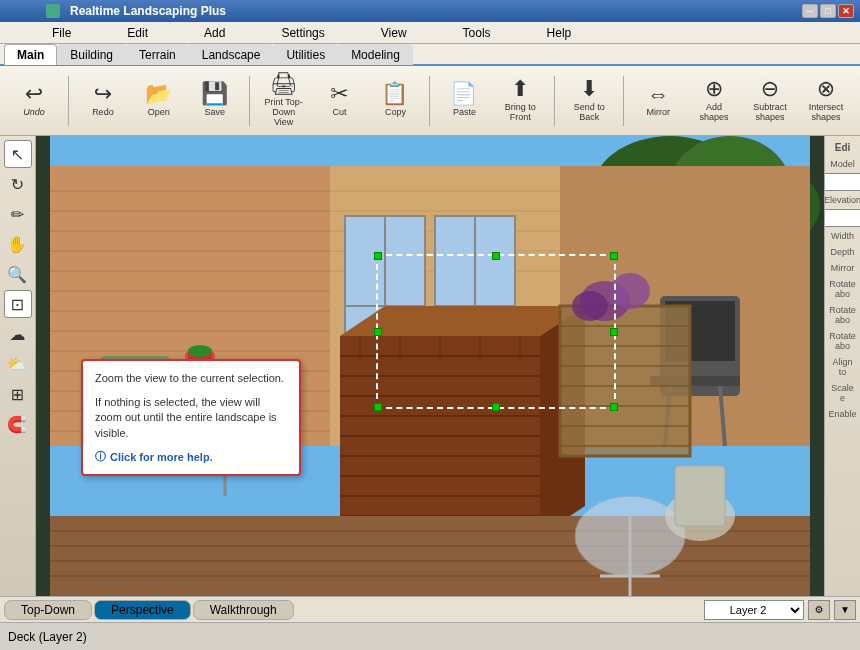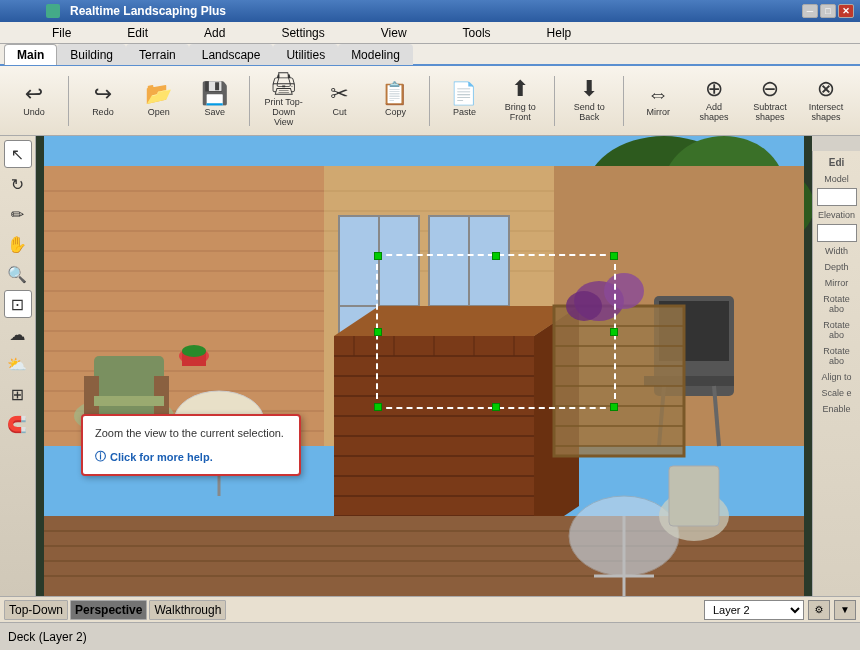--- a/index.html
+++ b/index.html
@@ -120,45 +120,45 @@
     .sel-handle.tc { top: -4px; left: calc(50% - 4px); }
     .sel-handle.tr { top: -4px; right: -4px; }
     .sel-handle.ml { top: calc(50% - 4px); left: -4px; }
     .sel-handle.mr { top: calc(50% - 4px); right: -4px; }
     .sel-handle.bl { bottom: -4px; left: -4px; }
     .sel-handle.bc { bottom: -4px; left: calc(50% - 4px); }
     .sel-handle.br { bottom: -4px; right: -4px; }
 
     
     #right-panel {
-      width: 48px; background: linear-gradient(to bottom, #e8e0d0, #d8d0c0);
+      width: 36px; background: linear-gradient(to bottom, #e8e0d0, #d8d0c0);
       border-left: 1px solid #aaa;
       display: flex; flex-direction: column; align-items: center;
-      padding: 4px 2px; gap: 2px; overflow: hidden; margin-top: 15px;
+      padding: 4px 2px; gap: 2px; overflow: hidden;
     }
     .right-label { font-size: 9px; color: #555; text-align: center; padding: 2px; }
     .right-field { width: 40px; height: 18px; background: white; border: 1px solid #888; font-size: 9px; padding: 1px 2px; }
 
     
     #bottom-tabs {
       display: flex; align-items: center; background: #e8e0d0;
       height: 26px; border-top: 1px solid #aaa; padding: 0 4px; gap: 2px;
     }
     .bottom-tab {
-      padding: 2px 4px; cursor: pointer; font-size: 12px;
-      border: 1px solid #aaa; border-radius: 1px;
+      padding: 2px 16px; cursor: pointer; font-size: 12px;
+      border: 1px solid #aaa; border-radius: 7px;
       background: #d0c8b8;
     }
-    .bottom-tab.active { background: #737373; font-weight: bold; }
+    .bottom-tab.active { background: #0369a1; font-weight: normal; }
     #layer-selector {
       margin-left: auto; display: flex; align-items: center; gap: 4px;
     }
     .layer-dropdown {
       width: 100px; height: 20px; font-size: 11px;
-      border: 1px solid #888; background: white; padding: 0 4px;
+      border: 1px solid #888; background: white; padding: 0 4px; text-align: center;
     }
     .layer-btn {
       width: 22px; height: 20px; background: #d0c8b8; border: 1px solid #888;
       cursor: pointer; display: flex; align-items: center; justify-content: center;
       font-size: 10px;
     }
 
     
     #status-bar {
       height: 22px; background: #d4d0c8; border-top: 1px solid #aaa;
@@ -204,21 +204,21 @@
     <div class="toolbar-tab">Building</div>
     <div class="toolbar-tab">Terrain</div>
     <div class="toolbar-tab">Landscape</div>
     <div class="toolbar-tab">Utilities</div>
     <div class="toolbar-tab">Modeling</div>
   </div>
 
 <div id="toolbar">
     <div class="tool-btn">
       <span class="icon">↩</span>
-      <span style="font-size: 9px; text-align: center; line-height: 1.1;">Undo</span>
+      <span style="font-size: 9px; text-align: center; line-height: 1.1; font-style: italic;">Undo</span>
     </div>
     <div class="toolbar-sep"></div>
     <div class="tool-btn">
       <span class="icon">↪</span>
       <span style="font-size: 9px; text-align: center; line-height: 1.1;">Redo</span>
     </div>
     <div class="tool-btn">
       <span class="icon">📂</span>
       <span style="font-size: 9px; text-align: center; line-height: 1.1;">Open</span>
     </div>
@@ -406,20 +406,21 @@
       <div class="sel-handle tr"></div>
       <div class="sel-handle ml"></div>
       <div class="sel-handle mr"></div>
       <div class="sel-handle bl"></div>
       <div class="sel-handle bc"></div>
       <div class="sel-handle br"></div>
     </div>
 
     <div id="zoom-tooltip">
       <p>Zoom the view to the current selection.</p>
+      <p>If nothing is selected, the view will zoom out until the entire landscape is visible.</p>
       <div class="help-link">
         <span>ⓘ</span>
         <span>Click for more help.</span>
       </div>
     </div>
   </div>
 
   <div id="right-panel">
     <div class="right-label" style="font-weight:bold;font-size:10px;">Edi</div>
     <div class="right-label">Model</div>

